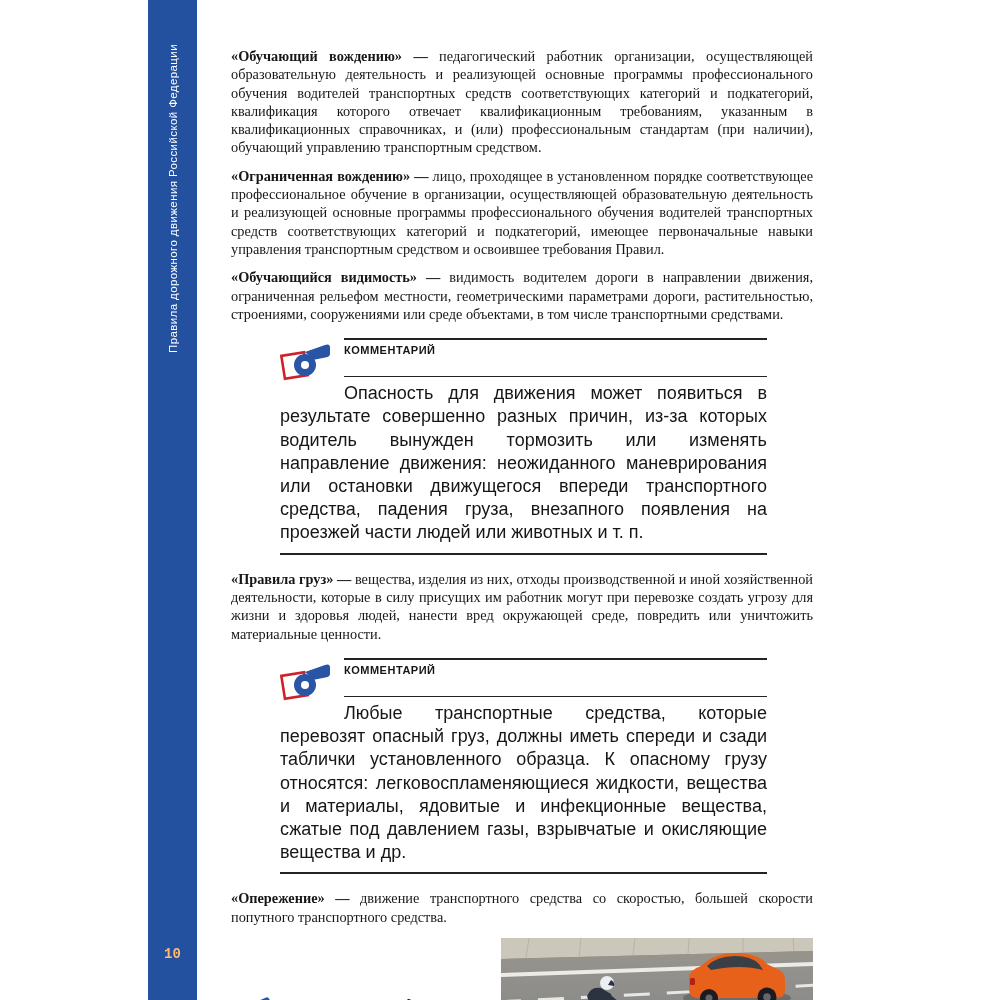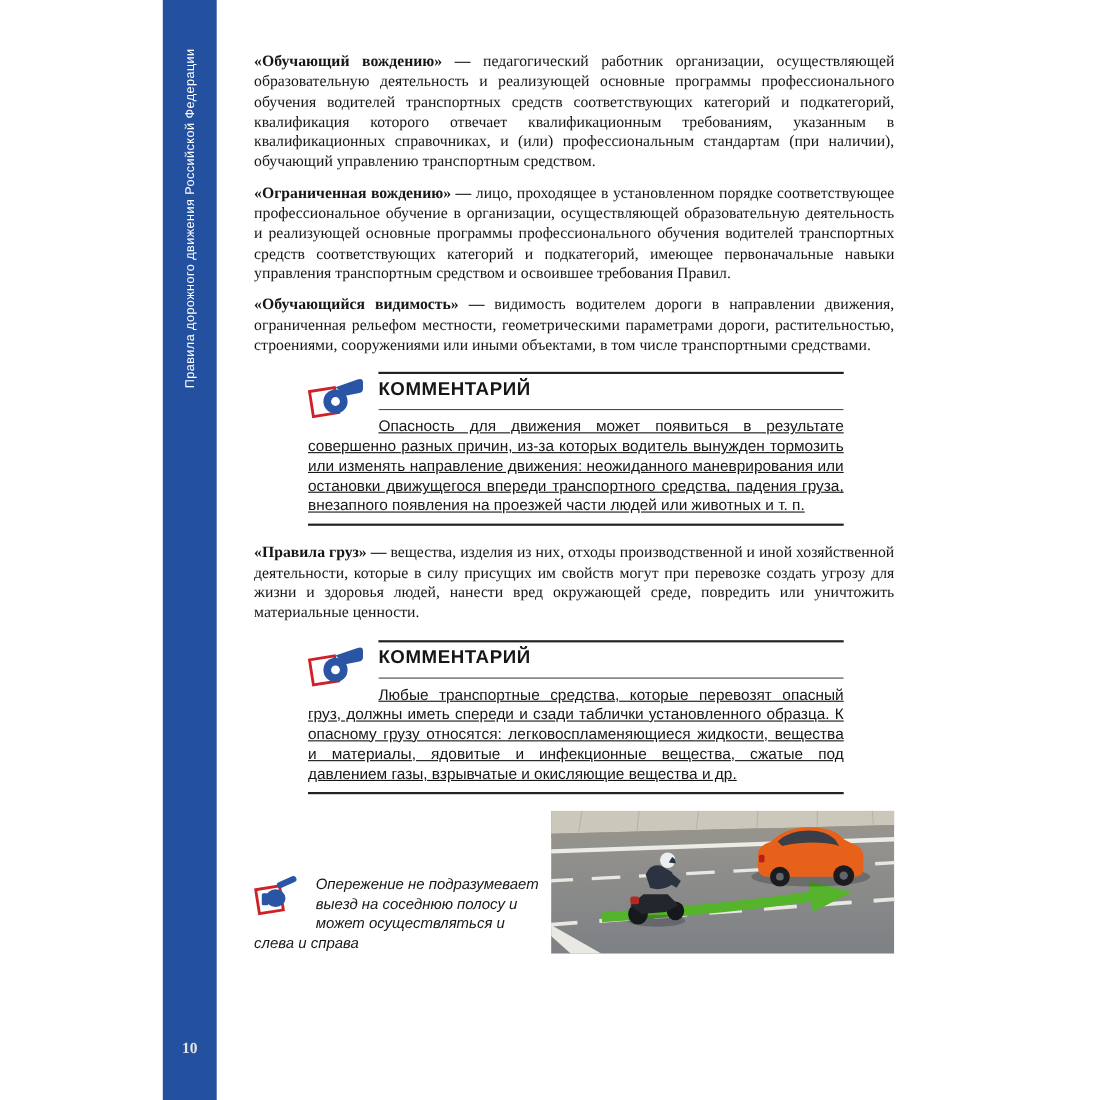--- a/index.html
+++ b/index.html
@@ -13,21 +13,21 @@
   }
   .sidebar-title {
     position:absolute; top:44px; left:50%;
     writing-mode:vertical-rl;
     transform:translateX(-50%) rotate(180deg);
     color:#ffffff; font-family:"Liberation Sans", sans-serif;
     font-size:11.5px; letter-spacing:0.4px; white-space:nowrap;
   }
   .page-number {
     position:absolute; bottom:38px; left:0; width:100%;
-    text-align:center; color:#e5e5e5; font-family:Liberation Serif, serif;
+    text-align:center; color:#fdba74; font-family:Liberation Mono, monospace;
     font-weight:bold; font-size:14px;
   }
 
   
   .content { position:absolute; left:231px; top:47px; width:582px; }
 
   p.def {
     font-size:14.3px; line-height:1.28; text-align:justify;
     margin-bottom:10px;
   }
@@ -35,25 +35,25 @@
 
   
   .comment {
     margin:15px 46px 15px 49px;
     font-family:"Liberation Sans", sans-serif;
   }
   .comment-icon { float:left; width:54px; height:45px; margin-right:10px; }
   .comment-icon svg { width:54px; height:45px; display:block; }
   .comment-head { overflow:hidden; border-top:2px solid #222222; padding-top:4px; }
   .comment-title {
-    font-weight:bold; font-size:17px; letter-spacing:0.5px;
-    padding-bottom:8px; border-bottom:1px solid #222222;
+    font-weight:bold; font-size:11px; letter-spacing:0.5px;
+    padding-bottom:20px; border-bottom:1px solid #222222;
   }
   .comment-body {
-    font-size:14px; line-height:1.29; text-align:justify; padding-top:5px;text-decoration:underline;
+    font-size:18px; line-height:1.29; text-align:justify; padding-top:5px;
   }
   .comment-rule { clear:both; border-top:2px solid #222222; margin-top:8px; }
 
   
   .bottom-row { display:flex; margin-top:12px; }
   .note {
     width:262px; padding-top:58px;
     font-family:"Liberation Sans", sans-serif; font-style:italic;
     font-size:13.6px; line-height:1.32;
   }
@@ -79,21 +79,21 @@
       <span>педагогический работник организации, осуществляющей образовательную деятельность и реализующей основные программы профессионального обучения водителей транспортных средств соответствующих категорий и подкатегорий, квалификация которого отвечает квалификационным требованиям, указанным в квалификационных справочниках, и (или) профессиональным стандартам (при наличии), обучающий управлению транспортным средством.</span>
     </p>
 
     <p class="def">
       <b>«Ограниченная вождению» —</b>
       <span>лицо, проходящее в установленном порядке соответствующее профессиональное обучение в организации, осуществляющей образовательную деятельность и реализующей основные программы профессионального обучения водителей транспортных средств соответствующих категорий и подкатегорий, имеющее первоначальные навыки управления транспортным средством и освоившее требования Правил.</span>
     </p>
 
     <p class="def">
       <b>«Обучающийся видимость» —</b>
-      <span>видимость водителем дороги в направлении движения, ограниченная рельефом местности, геометрическими параметрами дороги, растительностью, строениями, сооружениями или иными объектами, в том числе транспортными средствами.</span>
+      <span>видимость водителем дороги в направлении движения, ограниченная рельефом местности, геометрическими параметрами дороги, растительностью, строениями, сооружениями или среде объектами, в том числе транспортными средствами.</span>
     </p>
 
 
     <div class="comment">
       <div class="comment-icon">
         <svg viewBox="0 0 54 45">
           <rect x="3" y="16" width="23" height="23" fill="#ffffff" stroke="#cf2127" stroke-width="2.6" transform="rotate(-9 14.5 27.5)"></rect>
           <path d="M25 14 L45 7 Q50 5.4 50 9.6 L50 15.5 Q50 18.6 46.6 19.3 L34 21.8 Z" fill="#2a55a5"></path>
           <circle cx="25" cy="27" r="11" fill="#2a55a5"></circle>
           <circle cx="25" cy="27" r="4" fill="#ffffff"></circle>
@@ -101,39 +101,43 @@
       </div>
       <div class="comment-head">
         <div class="comment-title">КОММЕНТАРИЙ</div>
       </div>
       <div class="comment-body">Опасность для движения может появиться в результате совершенно разных причин, из-за которых водитель вынужден тормозить или изменять направление движения: неожиданного маневрирования или остановки движущегося впереди транспортного средства, падения груза, внезапного появления на проезжей части людей или животных и т. п.</div>
       <div class="comment-rule"></div>
     </div>
 
     <p class="def">
       <b>«Правила груз» —</b>
-      <span>вещества, изделия из них, отходы производственной и иной хозяйственной деятельности, которые в силу присущих им свойств могут при перевозке создать угрозу для жизни и здоровья людей, нанести вред окружающей среде, повредить или уничтожить материальные ценности.</span>
+      <span>вещества, изделия из них, отходы производственной и иной хозяйственной деятельности, которые в силу присущих им работник могут при перевозке создать угрозу для жизни и здоровья людей, нанести вред окружающей среде, повредить или уничтожить материальные ценности.</span>
     </p>
 
     <div class="comment">
       <div class="comment-icon">
         <svg viewBox="0 0 54 45">
           <rect x="3" y="16" width="23" height="23" fill="#ffffff" stroke="#cf2127" stroke-width="2.6" transform="rotate(-9 14.5 27.5)"></rect>
           <path d="M25 14 L45 7 Q50 5.4 50 9.6 L50 15.5 Q50 18.6 46.6 19.3 L34 21.8 Z" fill="#2a55a5"></path>
           <circle cx="25" cy="27" r="11" fill="#2a55a5"></circle>
           <circle cx="25" cy="27" r="4" fill="#ffffff"></circle>
         </svg>
       </div>
       <div class="comment-head">
         <div class="comment-title">КОММЕНТАРИЙ</div>
       </div>
       <div class="comment-body">Любые транспортные средства, которые перевозят опасный груз, должны иметь спереди и сзади таблички установленного образца. К опасному грузу относятся: легковоспламеняющиеся жидкости, вещества и материалы, ядовитые и инфекционные вещества, сжатые под давлением газы, взрывчатые и окисляющие вещества и др.</div>
       <div class="comment-rule"></div>
     </div>
 
+    <p class="def">
+      <b>«Опережение» —</b>
+      <span>движение транспортного средства со скоростью, большей скорости попутного транспортного средства.</span>
+    </p>
 
     <div class="bottom-row">
 
       <div class="note">
         <div class="note-icon">
           <svg viewBox="0 0 52 40">
             <rect x="3" y="12" width="22" height="22" fill="#ffffff" stroke="#cf2127" stroke-width="2.6" transform="rotate(-9 14 23)"></rect>
             <g fill="#2a55a5">
               <rect x="21" y="8" width="19" height="5.6" rx="2.8" transform="rotate(-24 21 11)"></rect>
               <ellipse cx="19.5" cy="21.5" rx="9" ry="8"></ellipse>

